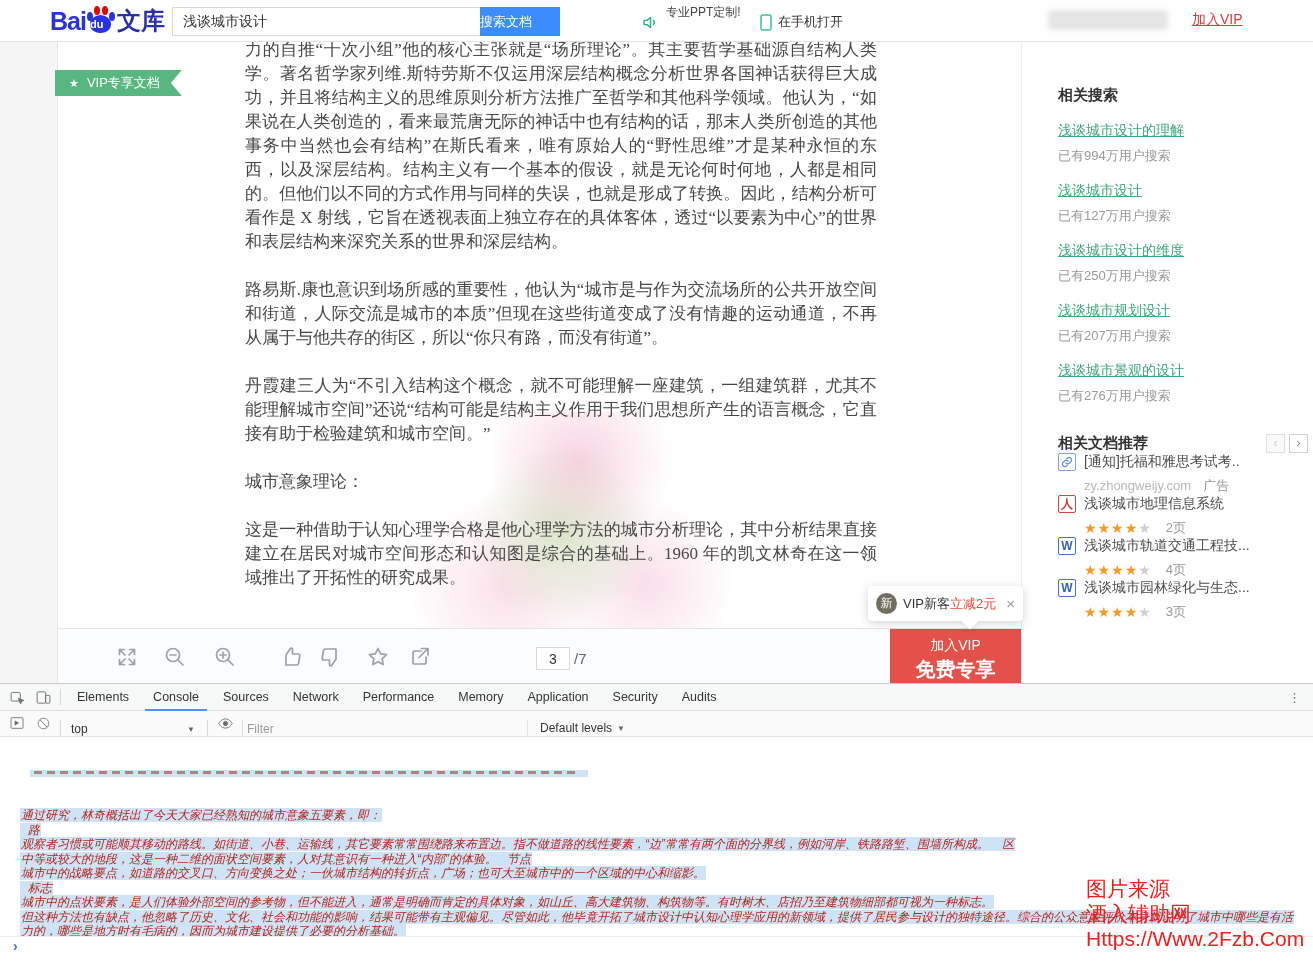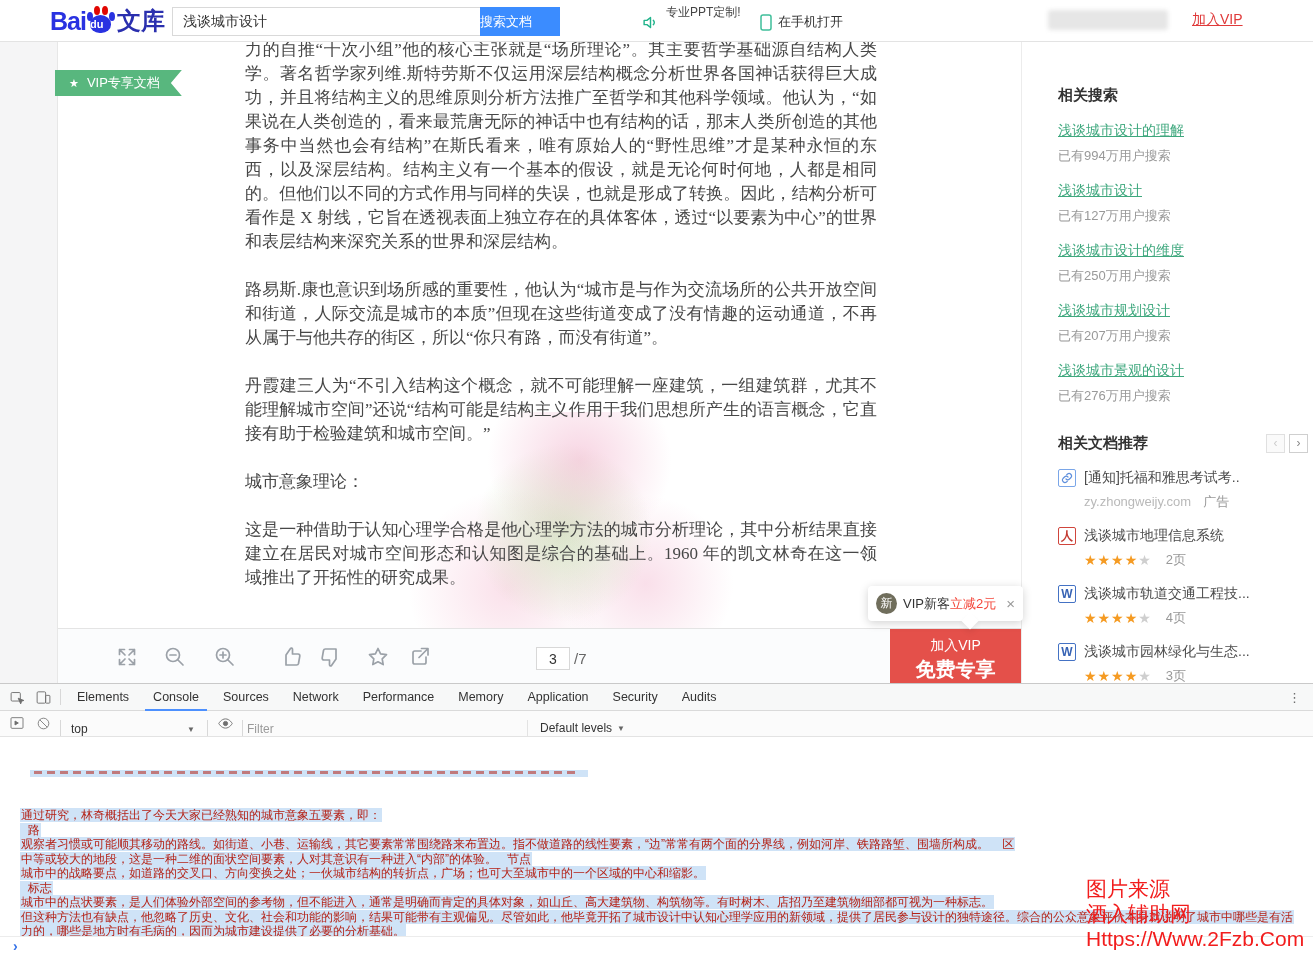--- a/index.html
+++ b/index.html
@@ -70,21 +70,21 @@
   #sidebar { position:absolute; left:1058px; top:42px; width:250px; height:641px; overflow:hidden; background:#fff; }
   .sb-h { font-size:15px; font-weight:bold; color:#333; }
   #rel-search { margin-top:44px; }
   .rs-item { margin-top:17px; }
   .rs-link { font-size:14px; color:#3fa87e; text-decoration:underline; cursor:pointer; }
   .rs-count { font-size:13px; color:#999; margin-top:7px; }
   #rel-docs-head { margin-top:29px; display:flex; align-items:center; }
   .pager { margin-left:auto; display:flex; gap:4px; }
   .pg-btn { width:19px; height:19px; border:1px solid #e0e0e0; color:#ccc; font-size:12px; text-align:center; line-height:17px; cursor:pointer; background:#fafafa; }
   .pg-btn.en { color:#888; background:#fff; border-color:#cfcfcf; }
-  .doc-item { margin-top:16px; }
+  .doc-item { margin-top:0; }
   .di-row { display:flex; align-items:center; gap:8px; }
   .di-title { font-size:14px; color:#4c4c4c; white-space:nowrap; overflow:hidden; cursor:pointer; }
   .di-sub { margin-left:26px; margin-top:6px; font-size:13px; color:#999; display:flex; align-items:center; gap:14px; }
   .stars-full { color:#f59b23; font-size:14px; letter-spacing:1px; }
   .stars-empty { color:#cfcfcf; font-size:14px; letter-spacing:1px; }
   .ficon { width:18px; height:18px; flex:none; border-radius:2px; font-weight:bold; text-align:center; line-height:16px; }
   .ficon.word { border:1px solid #4472c4; color:#3763b4; font-size:12px; background:#fff; }
   .ficon.pdf { border:1px solid #d0453c; color:#c43b32; font-size:12px; background:#fff; }
   .ficon.link { border:1px solid #7aa6e8; background:#fff; display:flex; align-items:center; justify-content:center; }
   .ad-line { margin-left:26px; margin-top:6px; font-size:13px; color:#b9b9b9; }
@@ -101,21 +101,21 @@
   #dt-kebab { margin-left:auto; margin-right:6px; color:#6e6e6e; font-size:13px; letter-spacing:0; cursor:pointer; padding:0 6px; }
   #dt-toolbar { position:relative; height:26px; background:#fbfbfb; border-bottom:1px solid #e3e3e3; display:flex; align-items:flex-end; font-size:12px; color:#333; }
   #ctx-select { display:flex; align-items:center; width:138px; cursor:pointer; padding-left:6px; color:#333; }
   #ctx-select .car { margin-left:auto; font-size:8px; color:#666; padding-right:8px; }
   #filter-input { border:none; outline:none; font-size:12px; color:#333; width:270px; font-family:inherit; background:transparent; }
   #filter-input::placeholder { color:#9a9a9a; }
   #levels { margin-left:auto; margin-right:688px; display:flex; align-items:center; gap:5px; cursor:pointer; border-left:1px solid #e3e3e3; padding-left:12px; height:16px; }
   #levels .car { font-size:8px; color:#666; }
   #console-out { position:relative; height:199px; overflow:hidden; padding:4px 0 0 20px; background:#fff;
     font-size:12px; line-height:14.5px; color:#b42318; white-space:pre; }
-  .cline { height:14.5px; }
+  .cline { height:14.5px;font-style:italic; }
   .cline span { background:#cfe3f7; padding:0 1px; }
   #console-frag { height:7px; margin-left:10px; width:558px; background:#cfe3f7; position:relative; overflow:hidden; margin-bottom:2px; }
   #console-frag:before { content:""; position:absolute; left:4px; top:1px; right:8px; height:3px;
     background:repeating-linear-gradient(90deg, rgba(180,35,24,.55) 0 8px, rgba(180,35,24,0) 8px 13px); }
   #prompt-row { height:19px; border-top:1px solid #ececec; display:flex; align-items:center; padding-left:13px; }
   #prompt-chevron { color:#3673e8; font-size:14px; font-weight:bold; line-height:1; }
 
   
   #red-mark { position:absolute; left:1086px; top:876px; z-index:40; color:#f21d1d; font-size:21px; line-height:25px; white-space:nowrap; }
 </style>

